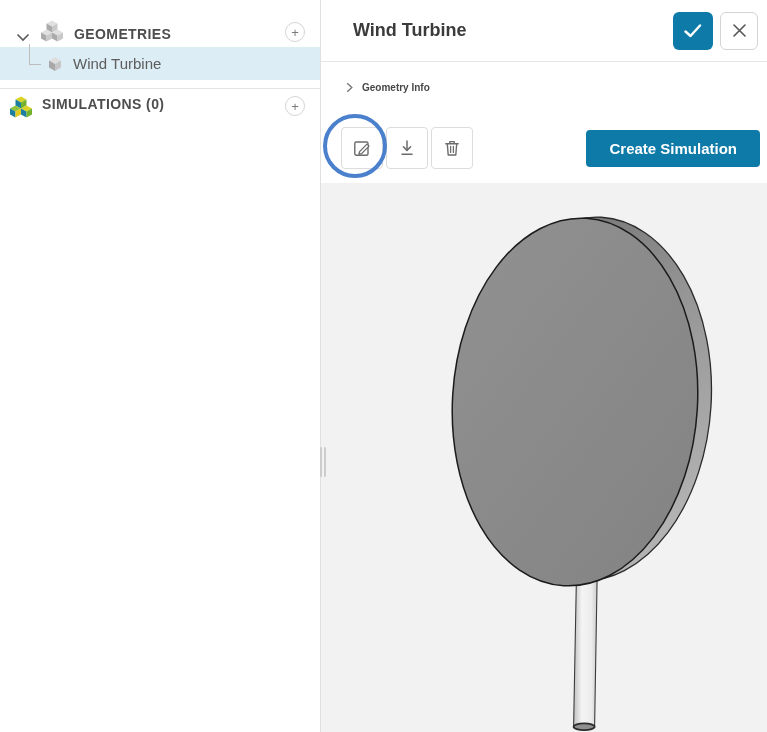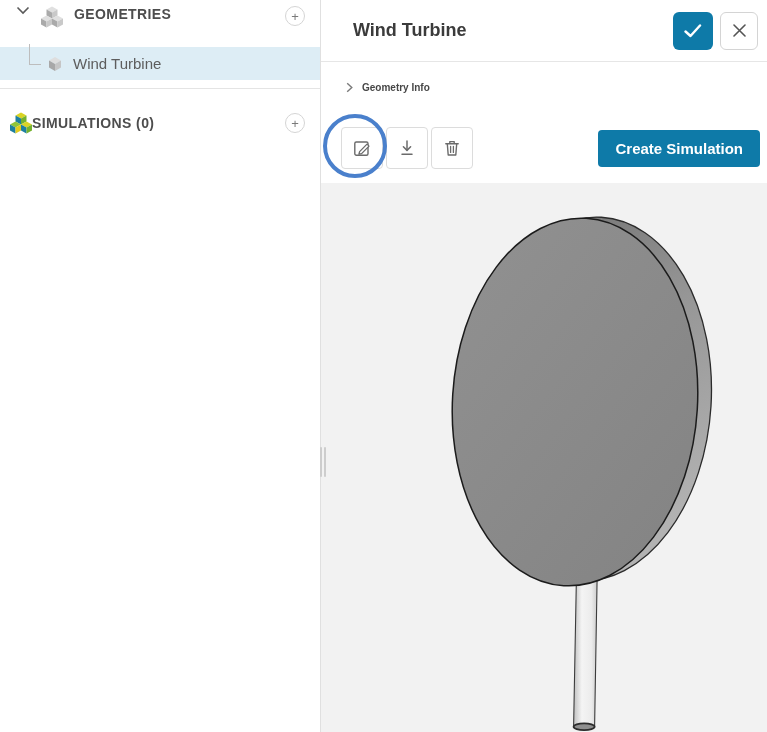--- a/index.html
+++ b/index.html
@@ -8,37 +8,37 @@
     width:767px; height:732px; position:relative; overflow:hidden;
     background:#ffffff;
     font-family:"Liberation Sans", sans-serif;
     -webkit-font-smoothing:antialiased;
   }
 
   
   .sidebar { position:absolute; top:0; left:0; width:320px; height:732px; background:#fff; }
 
   .row-geom { position:absolute; top:6px; left:0; right:0; height:36px;
-    display:flex; align-items:flex-start; padding:0 15px 0 16px; gap:11px; cursor:pointer; }
+    display:flex; align-items:flex-end; padding:0 15px 0 16px; gap:11px; cursor:pointer; }
   .sec-label { font-size:14px; font-weight:700; color:#4d4d4d; letter-spacing:.4px; flex:1; }
   .plus-btn { width:20px; height:20px; border:1px solid #d5d5d5; border-radius:50%;
     background:#fff; color:#7a7a7a; font-size:13px; line-height:17px; text-align:center;
     padding:0; cursor:pointer; font-family:"Liberation Sans",sans-serif; }
 
   .row-item { position:absolute; top:47px; left:0; right:0; height:33px;
     background:#ddedf5; display:flex; align-items:center; cursor:pointer; }
   .tree-stub { position:absolute; left:29px; top:-3px; width:12px; height:21px;
     border-left:1px solid #bdbdbd; border-bottom:1px solid #bdbdbd; }
   .item-icon { margin-left:47px; }
   .item-label { margin-left:10px; font-size:15px; color:#5d5d5d; }
 
   .divider1 { position:absolute; top:88px; left:0; right:0; border-top:1px solid #e4e4e4; }
 
-  .row-sim { position:absolute; top:104px; left:0; right:0; height:38px;
-    display:flex; align-items:center; padding:0 15px 0 10px; cursor:pointer; }
+  .row-sim { position:absolute; top:96px; left:0; right:0; height:38px;
+    display:flex; padding:0 15px 0 10px; gap:10px; cursor:pointer; }
 
   
   .panel { position:absolute; top:0; left:320px; right:0; bottom:0;
     border-left:1px solid #e0e0e0; background:#fff; }
 
   .p-header { position:absolute; top:0; left:0; right:0; height:62px;
     border-bottom:1px solid #e6e6e6; display:flex; align-items:center;
     padding:0 9px 0 32px; background:#fff; }
   .p-title { flex:1; font-size:18px; font-weight:700; color:#3b3b3b; }
   .btn-check { width:40px; height:38px; border:none; border-radius:6px;
@@ -49,21 +49,21 @@
   .gi-row { position:absolute; top:62px; left:0; right:0; height:51px;
     display:flex; align-items:center; padding-left:25px; gap:9px; cursor:pointer; }
   .gi-label { font-size:10px; font-weight:700; color:#474747; }
   .gi-underline { position:absolute; top:113px; left:12px; right:0; border-top:1px solid #ececec; }
 
   .toolbar { position:absolute; top:113px; left:0; right:0; height:70px;
     display:flex; align-items:center; padding:0 7px 0 20px; background:#fff; }
   .tool-btn { width:42px; height:42px; background:#fff; border:1px solid #dcdcdc;
     border-radius:4px; margin-right:3px; display:flex; align-items:center;
     justify-content:center; cursor:pointer; }
-  .create-btn { margin-left:auto; height:37px; padding:0 17px; color:#fff;
+  .create-btn { margin-left:auto; height:37px; padding:0 23px; color:#fff;
     font-size:15px; font-weight:700; border:none; border-radius:4px; cursor:pointer;
     font-family:"Liberation Sans",sans-serif; }
 
   .annot-circle { position:absolute; top:114px; left:2px; width:64px; height:64px;
     border-radius:50%; pointer-events:none; z-index:5; }
 
   .viewport { position:absolute; top:183px; left:0; right:0; bottom:0;
     background:#f2f2f2; overflow:hidden; cursor:grab; }
 
   .resize-handle { position:absolute; top:447px; left:-1px; width:7px; height:30px;

